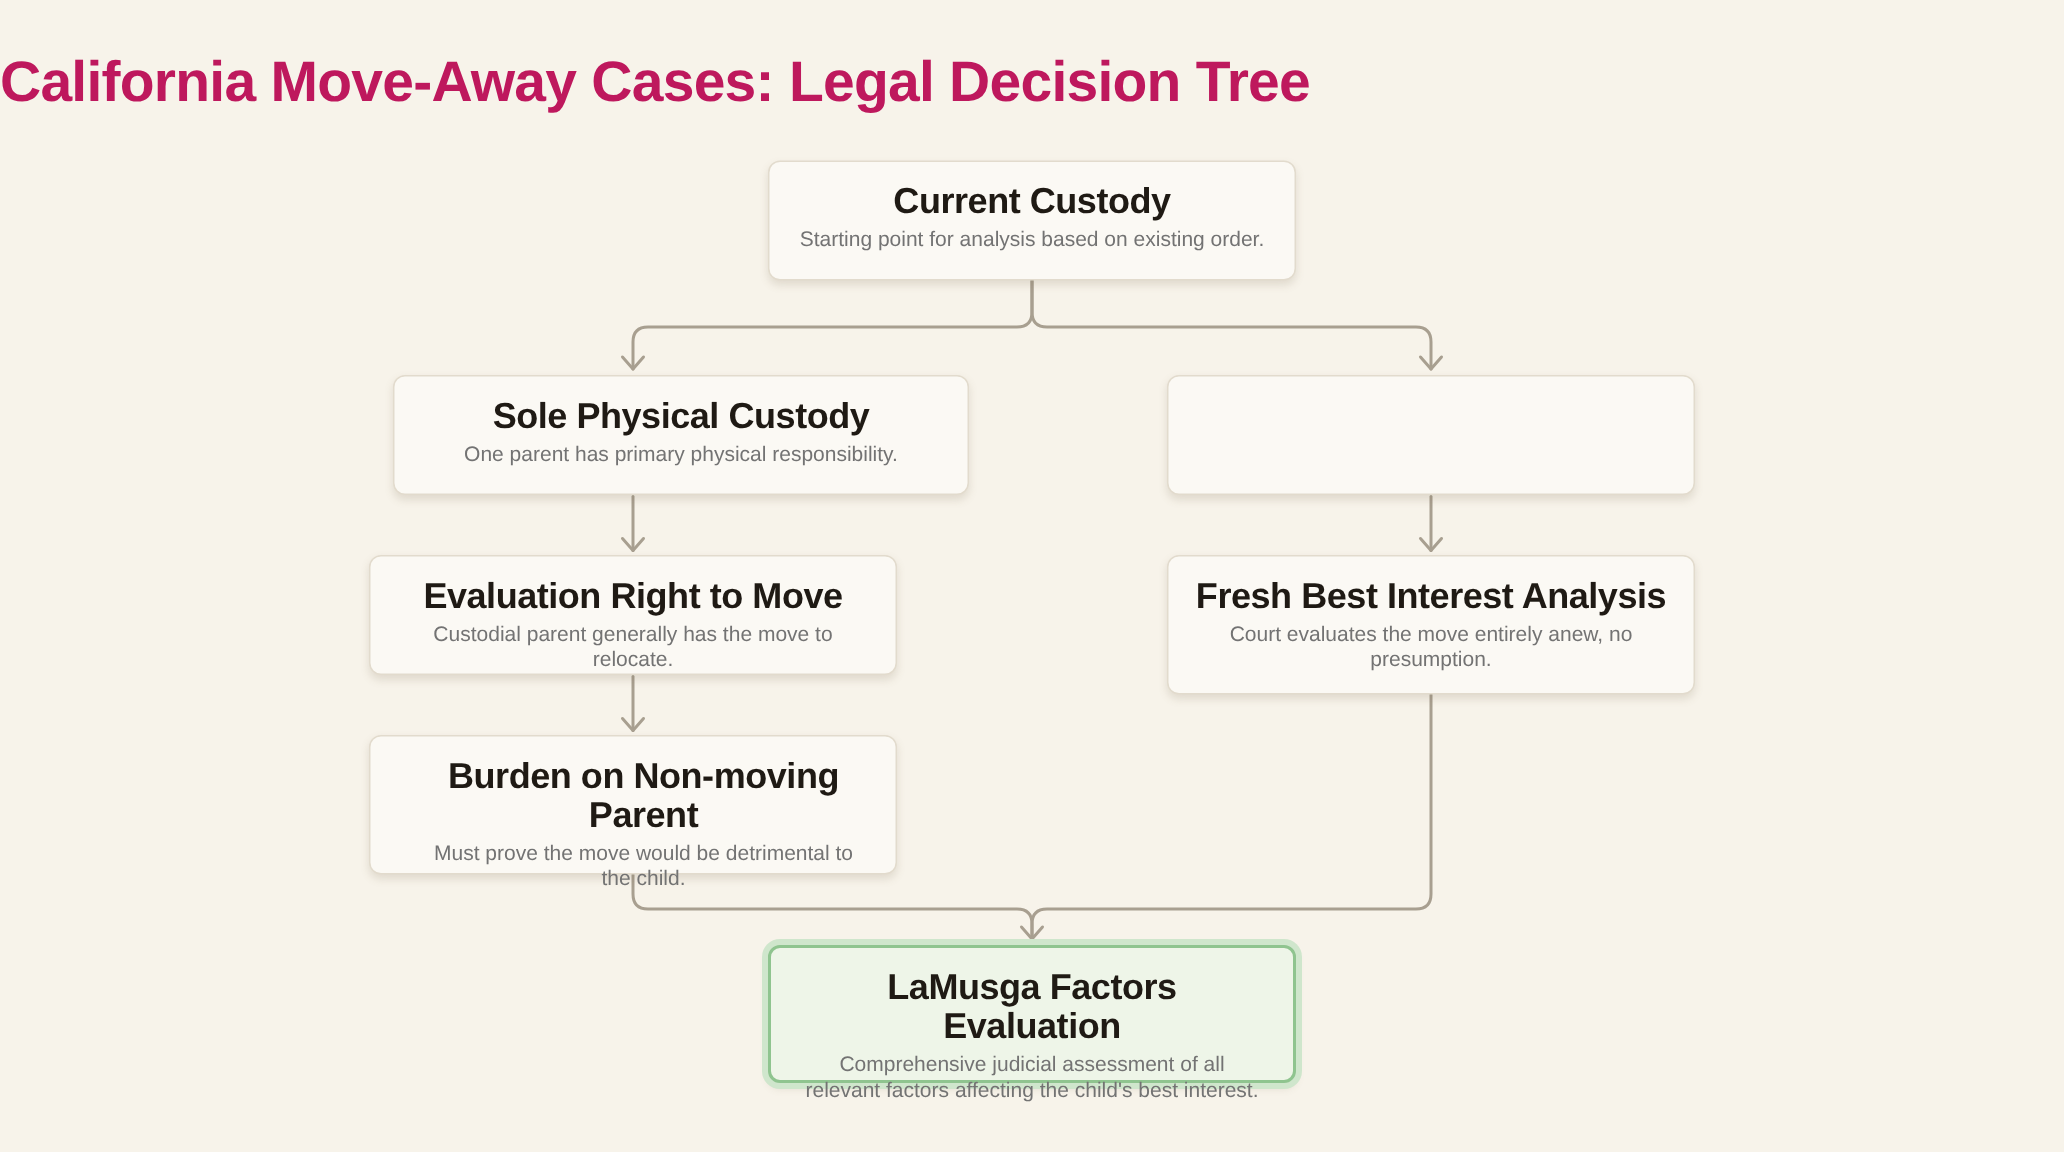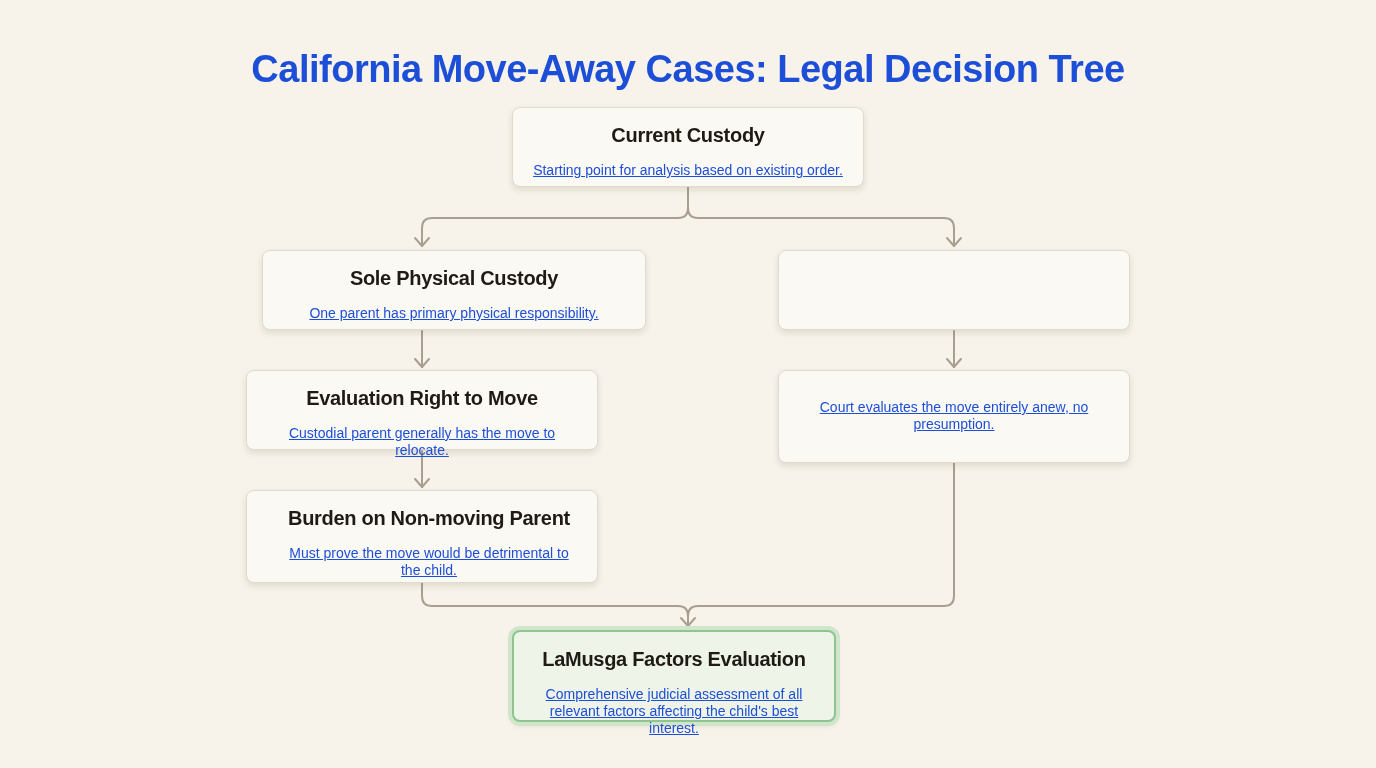--- a/index.html
+++ b/index.html
@@ -13,58 +13,56 @@
     position: relative;
     overflow: hidden;
     font-family: "Liberation Sans", sans-serif;
     color: #1f1a14;
   }
   .title {
     position: absolute;
     left: 0;
     top: 34px;
     width: 1376px;
-    text-align: center;
+    text-align: left;
     font-size: 38px;
     font-weight: bold;
-    color: #1d4ed8;
+    color: #be185d;
     letter-spacing: -0.5px;
-    margin-top: 14px;
   }
   .connectors {
     position: absolute;
     left: 0;
     top: 0;
     width: 1376px;
     height: 768px;
     pointer-events: none;
   }
   .node {
     position: absolute;
     box-sizing: border-box;
     background: #fbf9f4;
     border: 1.5px solid #e2dbcd;
     border-radius: 8px;
     box-shadow: 0 3px 6px rgba(120, 105, 80, 0.18);
     text-align: center;
     padding: 14px 16px 0 16px;
   }
   .node .node-title {
-    font-size: 20px;
+    font-size: 24px;
     font-weight: bold;
     color: #1f1a14;
     line-height: 26px;
     letter-spacing: -0.3px;
   }
   .node .node-desc {
     font-size: 14px;
-    color: #1d4ed8;
+    color: #737373;
     line-height: 17px;
-    margin-top: 14px;
-    text-decoration: underline;
+    margin-top: 3px;
   }
   .node.final {
     background: #eef5e8;
     border: 2px solid #8fc48f;
     box-shadow: 0 0 0 4px #cfe6cc, 0 3px 6px rgba(120, 105, 80, 0.18);
   }
 </style>
 </head>
 <body>
 
@@ -104,24 +102,25 @@
 
 <div class="node" style="left:778px; top:250px; width:352px; height:80px;">
 </div>
 
 <div class="node" style="left:246px; top:370px; width:352px; height:80px;">
   <div class="node-title">Evaluation Right to Move</div>
   <div class="node-desc">Custodial parent generally has the move to relocate.</div>
 </div>
 
 <div class="node" style="left:778px; top:370px; width:352px; height:93px; padding-left:40px; padding-right:40px;">
+  <div class="node-title" style="margin-left:-24px; margin-right:-24px;">Fresh Best Interest Analysis</div>
   <div class="node-desc">Court evaluates the move entirely anew, no presumption.</div>
 </div>
 
 <div class="node" style="left:246px; top:490px; width:352px; height:93px; padding-left:36px; padding-right:22px;">
   <div class="node-title">Burden on Non-moving Parent</div>
   <div class="node-desc">Must prove the move would be detrimental to the child.</div>
 </div>
 
-<div class="node final" style="left:512px; top:630px; width:324px; height:92px; padding-left:20px; padding-right:20px;">
+<div class="node final" style="left:512px; top:630px; width:352px; height:92px; padding-left:20px; padding-right:20px;">
   <div class="node-title">LaMusga Factors Evaluation</div>
   <div class="node-desc">Comprehensive judicial assessment of all relevant factors affecting the child's best interest.</div>
 </div>
 
 </body></html>

